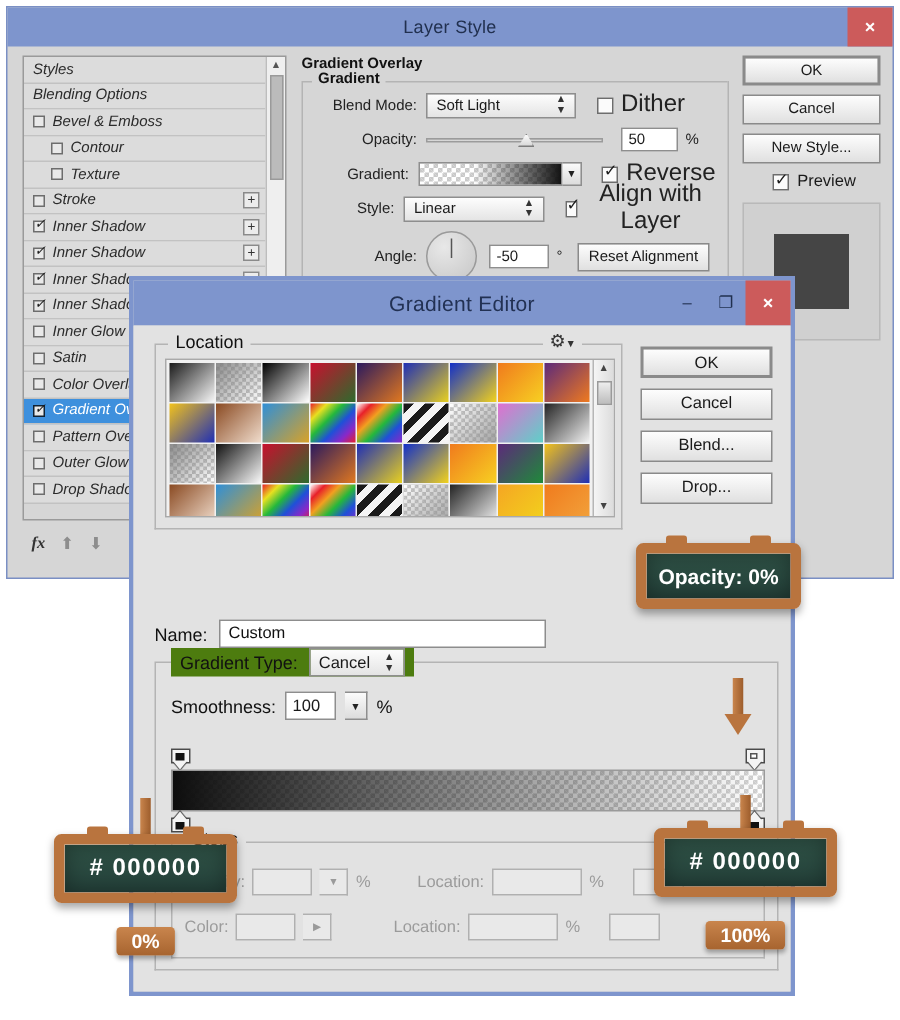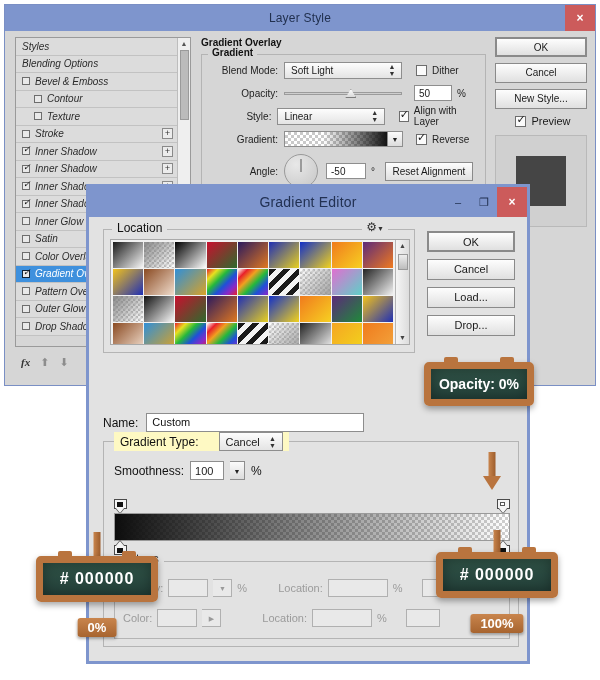--- a/index.html
+++ b/index.html
@@ -118,21 +118,21 @@
   .slider { position: relative; height: 16px; flex: 0 0 auto; }
   .slider .track {
     position: absolute; top: 7px; left: 0; right: 0; height: 3px;
     background: linear-gradient(#b4b4b4,#e8e8e8); border: 1px solid #9b9b9b;
   }
   .slider .knob {
     position: absolute; top: 4px; width: 11px; height: 9px;
     background: linear-gradient(#fbfbfb,#d9d9d9); border: 1px solid #7c7c7c;
     clip-path: polygon(50% 0,100% 100%,0 100%);
   }
-  .chk { display: flex; align-items: center; font-size: 10px; color: #222; }
+  .chk { display: flex; align-items: center; font-size: 16px; color: #222; text-align: center; }
   .chk .box {
     width: 11px; height: 11px; border: 1px solid #6d6d6d; background: #fbfbfb;
     margin-right: 5px; position: relative;
   }
   .chk .box.on::after {
     content: "\2713"; position: absolute; left: 0px; top: -3px; font-size: 11px; color: #1a1a1a; line-height: 1;
   }
   .gradswatch {
     height: 16px; border: 1px solid #8e8e8e;
     background-image:
@@ -221,22 +221,22 @@
     width: 218px; height: 19px; background: #fff; border: 1px solid #8d8d8d;
     font-size: 11px; padding-left: 5px; line-height: 17px; color: #111;
   }
 
   .ge-type {
     position: absolute; left: 14px; top: 224px; width: 416px; height: 206px;
     border: 1px solid #b4b4b4; border-top: none;
   }
   .ge-type::before { content: ""; position: absolute; left: 0; right: 0; top: 0; border-top: 1px solid #b4b4b4; }
   .ge-type .legendrow {
-    position: absolute; top: -9px; left: 10px; background: #fef9c3; padding: 0 6px;
-    display: flex; align-items: center; gap: 20px;
+    position: absolute; top: -9px; left: 10px; background: #4d7c0f; padding: 0 6px;
+    display: flex; align-items: center; gap: 7px;
   }
   .ge-type .legendrow .t { font-size: 12px; color: #111; }
 
   .ge-smooth { position: absolute; left: 10px; top: 20px; display: flex; align-items: center; gap: 6px; }
   .ge-smooth .t { font-size: 12px; color: #111; }
 
   .gradbar-wrap { position: absolute; left: 10px; top: 58px; width: 396px; height: 56px; }
   .gradbar {
     position: absolute; left: 0; top: 14px; width: 396px; height: 28px;
     border: 1px solid #9a9a9a;
@@ -452,21 +452,21 @@
         <span class="arr">⬇</span>
       </div>
 
       <div class="ls-center">
         <div class="grp-title">Gradient Overlay</div>
         <div class="fieldset">
           <div class="legend">Gradient</div>
 
           <div class="row">
             <div class="lbl">Blend Mode:</div>
-            <div class="select" style="width:118px">
+            <div class="select" style="width:100px">
               <span class="sv">Soft Light</span>
               <span class="spin">
                   <i>▲</i>
                   <i>▼</i>
                 </span>
             </div>
             <div class="chk" style="margin-left:14px">
               <span class="box"></span>
               <span>Dither</span>
             </div>
@@ -475,44 +475,44 @@
           <div class="row">
             <div class="lbl">Opacity:</div>
             <div class="slider" style="width:118px">
               <div class="track"></div>
               <div class="knob" style="left:52%"></div>
             </div>
             <div class="numbox" style="width:38px;margin-left:12px">
               <span>50</span>
             </div>
             <span class="pct">%</span>
+          </div>
+
+          <div class="row">
+            <div class="lbl">Gradient:</div>
+            <div class="gradswatch" style="width:104px"></div>
+            <div class="dropbtn">▼</div>
+            <div class="chk" style="margin-left:13px">
+              <span class="box on"></span>
+              <span>Reverse</span>
+            </div>
           </div>
 
           <div class="row">
             <div class="lbl">Style:</div>
             <div class="select" style="width:118px">
               <span class="sv">Linear</span>
               <span class="spin">
                   <i>▲</i>
                   <i>▼</i>
                 </span>
             </div>
             <div class="chk" style="margin-left:14px">
               <span class="box on"></span>
               <span>Align with Layer</span>
-            </div>
-          </div>
-
-          <div class="row">
-            <div class="lbl">Gradient:</div>
-            <div class="gradswatch" style="width:104px"></div>
-            <div class="dropbtn">▼</div>
-            <div class="chk" style="margin-left:13px">
-              <span class="box on"></span>
-              <span>Reverse</span>
             </div>
           </div>
 
           <div class="row" style="height:38px">
             <div class="lbl">Angle:</div>
             <div class="dial">
               <div class="needle"></div>
             </div>
             <div class="numbox" style="width:40px;margin-left:8px">
               <span>-50</span>
@@ -615,21 +615,21 @@
             <div class="a">▲</div>
             <div class="th"></div>
             <div class="a bot">▼</div>
           </div>
         </div>
       </div>
 
       <div class="ge-side">
         <div class="btn primary">OK</div>
         <div class="btn">Cancel</div>
-        <div class="btn">Load...</div>
+        <div class="btn">Blend...</div>
         <div class="btn">Drop...</div>
       </div>
 
       <div class="ge-name">
         <span class="lbl2">Name:</span>
         <div class="input">
           <span>Custom</span>
         </div>
       </div>
 

